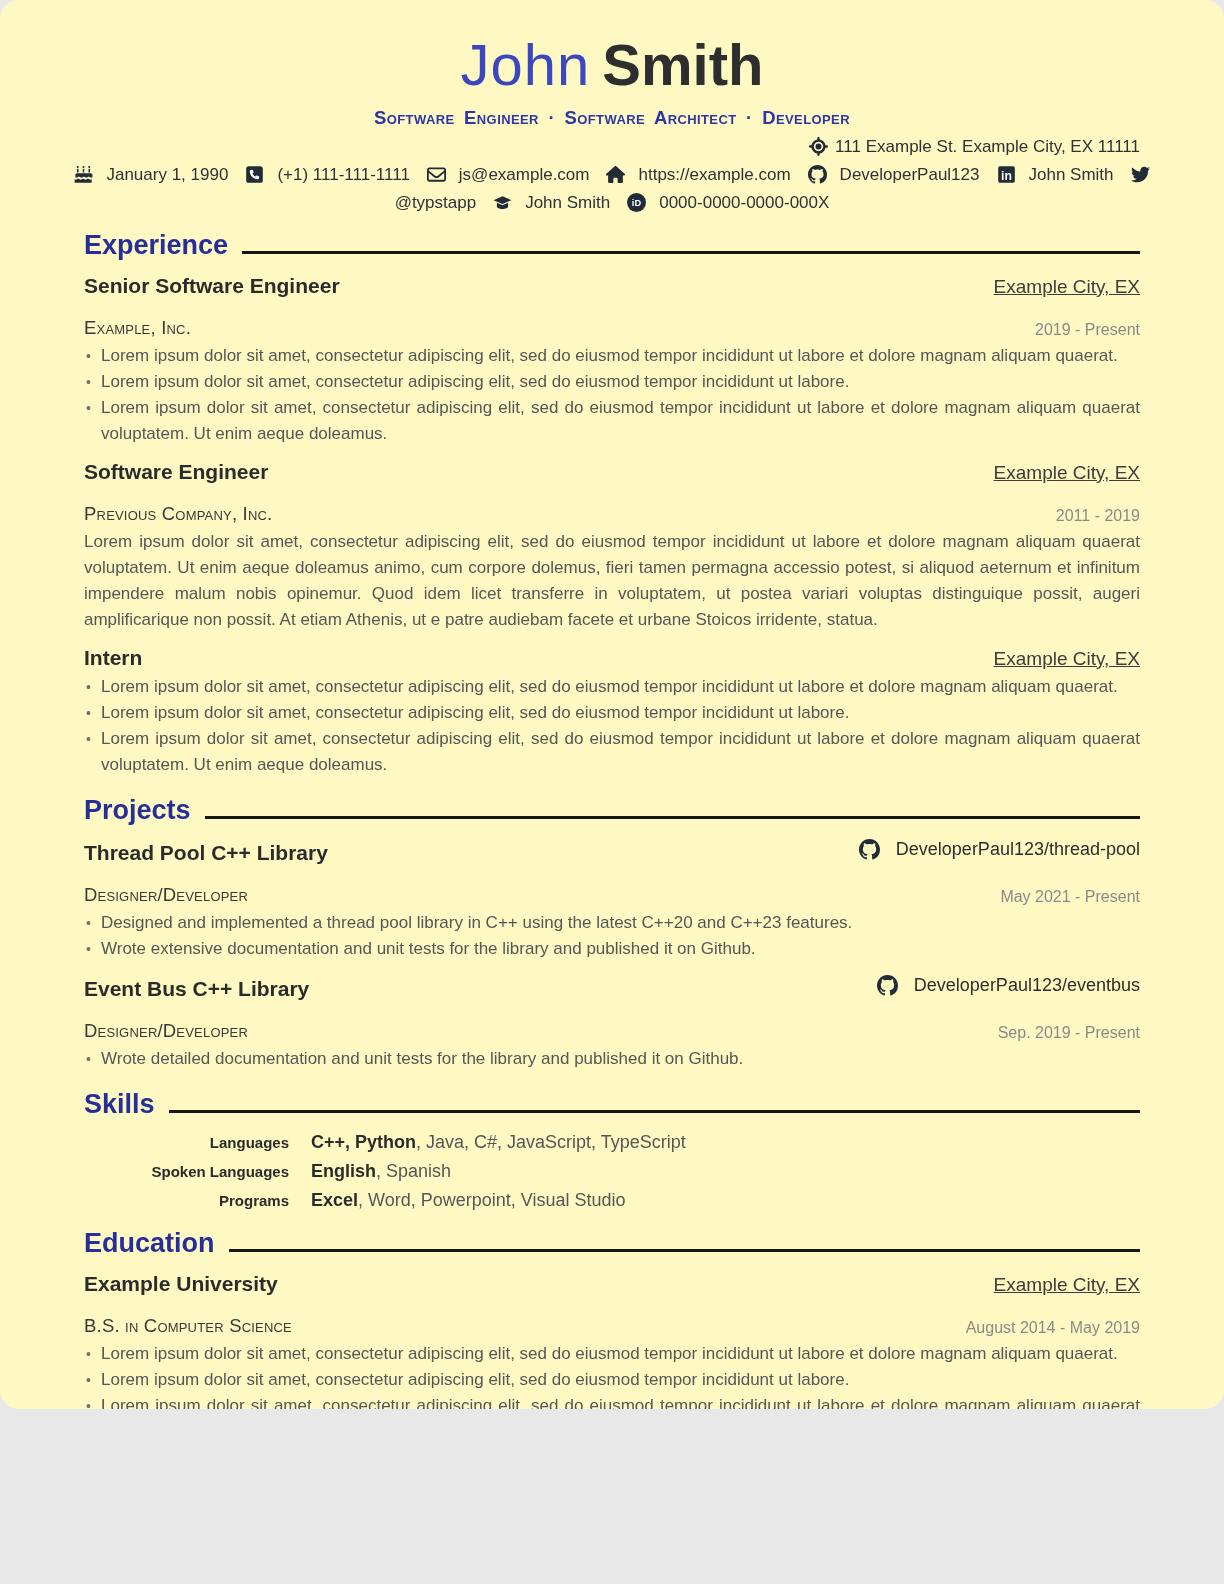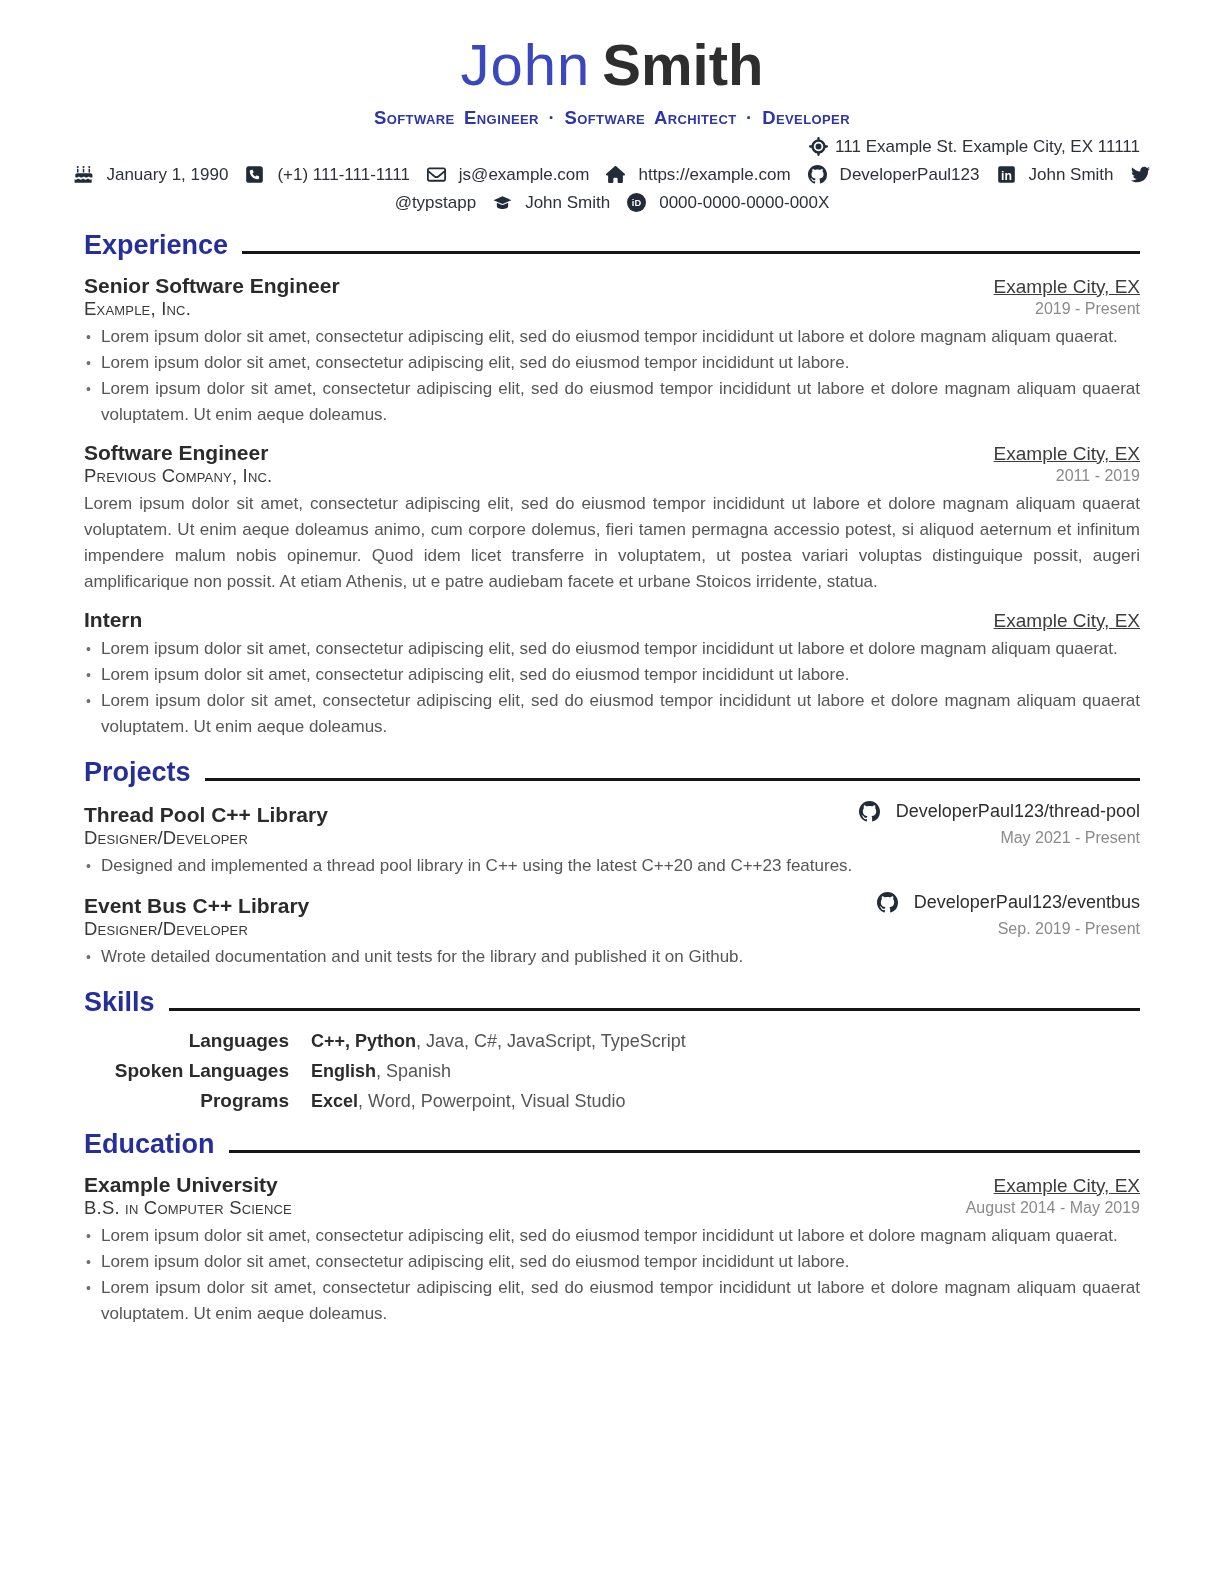--- a/index.html
+++ b/index.html
@@ -1,20 +1,20 @@
 <!DOCTYPE html>
 <html><head>
 <meta charset="utf-8">
 <style>
   * { margin:0; padding:0; box-sizing:border-box; }
   html,body { background:#e8e8e8; }
   .page {
-    width:1224px; height:1584px; margin:0 auto; background:#ffffff;
+    width:1224px; height:1409px; margin:0 auto; background:#fef9c3;
     font-family:"Liberation Sans","DejaVu Sans",sans-serif;
-    padding:34px 84px 0 84px; overflow:hidden; color:#2e3138;
+    padding:34px 84px 0 84px; overflow:hidden; color:#2e3138;border-radius:19px;
   }
   
   .hd { text-align:center; }
   .name { font-size:58px; line-height:1.08; }
   .name .first { color:#3A47BE; font-weight:300; letter-spacing:1px; }
   .name .last  { color:#2e2e2e; font-weight:700; margin-left:12px; }
   .tagline {
     margin-top:10px; font-variant:small-caps; font-weight:600;
     font-size:18.5px; color:#2D35A8; letter-spacing:.4px; word-spacing:4px;
   }
@@ -29,36 +29,36 @@
   .icon path, .icon rect, .icon circle, .icon polygon { fill:#222B38; }
   .icon .inv { fill:#ffffff; }
   
   .sec-head { display:flex; align-items:flex-end; margin-top:17px; }
   .sec-head h2 { font-size:27px; font-weight:700; color:#262F99; line-height:1.15; }
   .sec-head .rule { flex:1; border-bottom:3px solid #161616; margin:0 0 7px 14px; }
   .entry { margin-top:13px; }
   .erow1 { display:flex; justify-content:space-between; align-items:baseline; }
   .etitle { font-size:21px; font-weight:700; color:#2b2b2b; }
   .eloc { font-size:19px; color:#3c3c3c;text-decoration:underline; }
-  .erow2 { display:flex; justify-content:space-between; align-items:center; margin-top:0; }
+  .erow2 { display:flex; justify-content:space-between; align-items:flex-end; margin-top:19px; }
   .company { font-variant:small-caps; font-size:18.5px; color:#393939; letter-spacing:.2px; }
   .dates { font-size:16px; color:#8a8a8a; }
   ul.bullets { list-style:none; margin-top:4px; }
   ul.bullets li {
     position:relative; padding-left:17px; font-size:17px; line-height:26px;
     color:#565656; text-align:justify;
   }
   ul.bullets li::before { content:"•"; position:absolute; left:2px; top:0; color:#6f6f6f; font-size:14px; }
   .para { font-size:17px; line-height:26px; color:#565656; text-align:justify; margin-top:4px; }
   .repo { display:flex; align-items:center; gap:16px; font-size:18px; color:#2d2d2d; }
   .repo .icon svg { width:21px; height:21px; }
   
   .skills-block { margin-top:12px; }
   .skill-row { display:grid; grid-template-columns:205px 1fr; column-gap:22px; align-items:baseline; margin-bottom:8px; }
-  .skill-label { text-align:right; font-weight:700; font-size:19px; color:#2b2b2b; }
+  .skill-label { text-align:right; font-weight:700; font-size:15px; color:#2b2b2b; }
   .skill-val { font-size:18px; color:#565656; }
   .skill-val .strong { font-weight:700; color:#2b2b2b; }
 </style>
 </head>
 <body>
 
 <div class="page">
 
   <div class="hd">
     <div class="name">
@@ -228,20 +228,21 @@
         </span>
         <span>DeveloperPaul123/thread-pool</span>
       </span>
     </div>
     <div class="erow2">
       <span class="company">Designer/Developer</span>
       <span class="dates">May 2021 - Present</span>
     </div>
     <ul class="bullets">
       <li>Designed and implemented a thread pool library in C++ using the latest C++20 and C++23 features.</li>
+      <li>Wrote extensive documentation and unit tests for the library and published it on Github.</li>
     </ul>
   </div>
 
   <div class="entry">
     <div class="erow1">
       <span class="etitle">Event Bus C++ Library</span>
       <span class="repo">
         <span class="icon">
           <svg viewBox="0 0 16 16">
               <path d="M8 0C3.58 0 0 3.58 0 8c0 3.54 2.29 6.53 5.47 7.59.4.07.55-.17.55-.38 0-.19-.01-.82-.01-1.49-2.01.37-2.53-.49-2.69-.94-.09-.23-.48-.94-.82-1.13-.28-.15-.68-.52-.01-.53.63-.01 1.08.58 1.23.82.72 1.21 1.87.87 2.33.66.07-.52.28-.87.51-1.07-1.78-.2-3.64-.89-3.64-3.95 0-.87.31-1.59.82-2.15-.08-.2-.36-1.02.08-2.12 0 0 .67-.21 2.2.82.64-.18 1.32-.27 2-.27s1.36.09 2 .27c1.53-1.04 2.2-.82 2.2-.82.44 1.1.16 1.92.08 2.12.51.56.82 1.27.82 2.15 0 3.07-1.87 3.75-3.65 3.95.29.25.54.73.54 1.48 0 1.07-.01 1.93-.01 2.2 0 .21.15.46.55.38A8.01 8.01 0 0 0 16 8c0-4.42-3.58-8-8-8z"></path>

